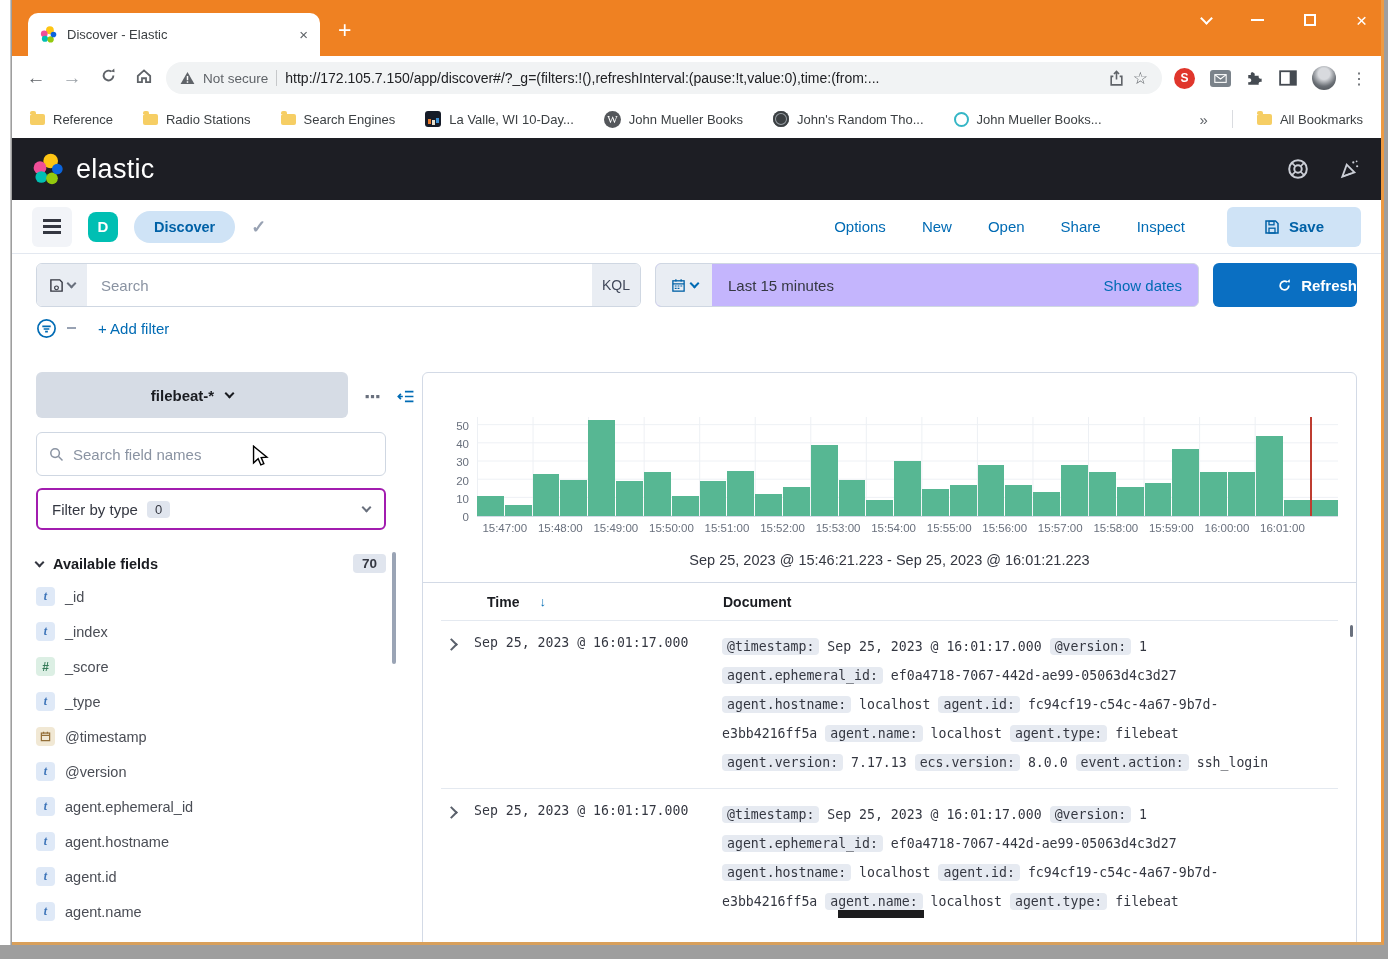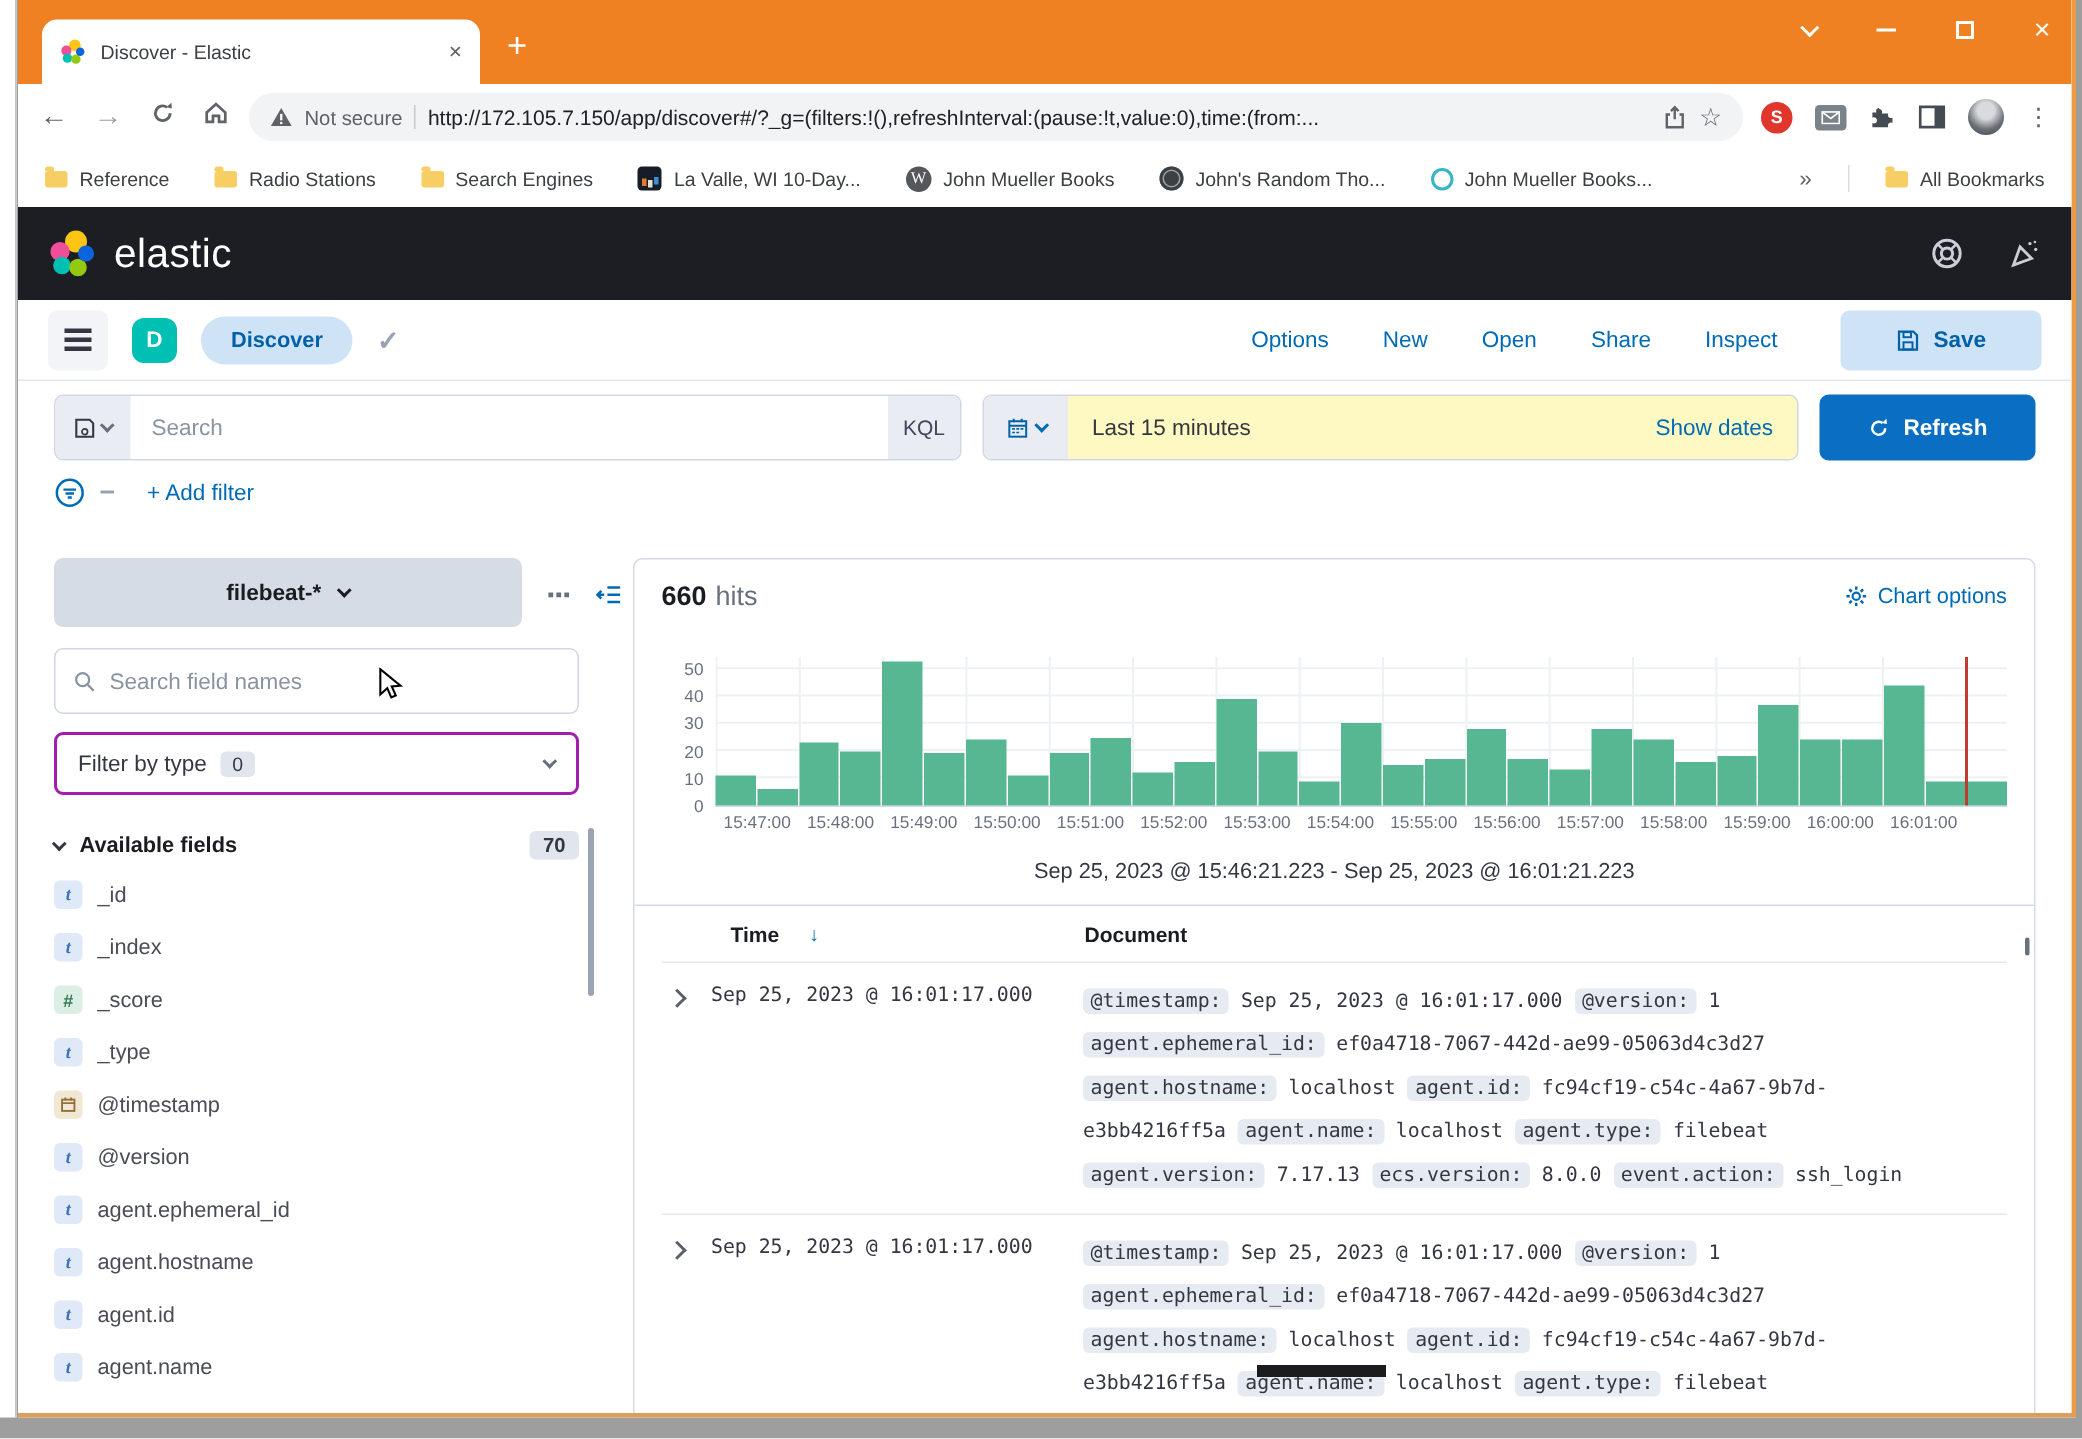--- a/index.html
+++ b/index.html
@@ -67,26 +67,26 @@
   .knav-links { margin-left:auto; display:flex; gap:36px; color:#006BB4; font-size:15px; align-items:center; }
   .save-btn { background:#CFE3F6; color:#0061A6; font-weight:600; font-size:15px; height:40px; width:134px; border-radius:6px;
               display:flex; align-items:center; justify-content:center; gap:9px; margin-left:26px; }
 
   
   .qbar { padding:9px 24px 9px; display:flex; gap:14px; flex:none; background:#fff; }
   .qsearch { flex:1; height:44px; border:1px solid #CFD7E2; border-radius:6px; display:flex; align-items:stretch; overflow:hidden; background:#fff; }
   .qsave { width:50px; background:#E9EDF3; display:flex; align-items:center; justify-content:center; gap:4px; color:#343741; }
   .qinput { flex:1; display:flex; align-items:center; padding:0 14px; color:#8A93A2; font-size:15px; }
   .kql { width:48px; display:flex; align-items:center; justify-content:center; color:#40485A; font-size:14px; background:#E9EDF3; }
-  .qdate { width:544px; height:44px; border:1px solid #CFD7E2; border-radius:6px; display:flex; align-items:center; overflow:hidden; background:#fef9c3; }
+  .qdate { width:544px; height:44px; border:1px solid #CFD7E2; border-radius:6px; display:flex; align-items:center; overflow:hidden; background:#c4b5fd; }
   .qcal { width:56px; background:#E9EDF3; height:100%; display:flex; align-items:center; justify-content:center; gap:5px; }
   .qrange { padding:0 16px; font-size:15px; color:#343741; flex:1; }
   .showdates { color:#006BB4; font-size:15px; padding-right:16px; white-space:nowrap; }
   .refresh { width:144px; height:44px; background:#0A6FC2; color:#fff; border-radius:6px; font-weight:600; font-size:15px;
-             display:flex; align-items:center; justify-content:center; gap:9px; flex:none; }
+             display:flex; align-items:center; justify-content:flex-end; gap:9px; flex:none; }
   .chev { width:7px; height:7px; border-right:2px solid #69707D; border-bottom:2px solid #69707D; transform:rotate(45deg); margin-top:-3px; }
   .chev.blue { border-color:#006BB4; }
 
   
   .frow { padding:0 24px 10px; display:flex; align-items:center; gap:10px; flex:none; height:34px; background:#fff; }
   .fdash { width:9px; height:2px; background:#98A2B3; }
   .addfilter { color:#006BB4; font-size:15px; margin-left:12px; }
 
   
   .content { flex:1; display:flex; padding:22px 24px 0; overflow:hidden; background:#fff; position:relative; }
@@ -433,33 +433,20 @@
               <span>agent.id</span>
             </li>
             <li>
               <span class="fb fb-t">t</span>
               <span>agent.name</span>
             </li>
           </ul>
       </div>
 
       <div class="main-card">
-        <div class="card-head">
-          <span class="hits">660</span>
-          <span class="hits-lbl">hits</span>
-          <span class="chart-opts">
-            <svg width="15" height="15" viewBox="0 0 16 16">
-              <circle cx="8" cy="8" r="2.6" fill="none" stroke="#006BB4" stroke-width="1.5"></circle>
-              <g stroke="#006BB4" stroke-width="1.8">
-                  <path d="M8 1v2.4M8 12.6V15M1 8h2.4M12.6 8H15M3.1 3.1l1.7 1.7M11.2 11.2l1.7 1.7M12.9 3.1l-1.7 1.7M4.8 11.2l-1.7 1.7"></path>
-                </g>
-            </svg>
-            <span>Chart options</span>
-          </span>
-        </div>
 
         <div class="chart">
           <div class="yaxis" id="yaxis">
               <span style="bottom: 0px;">0</span>
               <span style="bottom: 18.1818px;">10</span>
               <span style="bottom: 36.3636px;">20</span>
               <span style="bottom: 54.5455px;">30</span>
               <span style="bottom: 72.7273px;">40</span>
               <span style="bottom: 90.9091px;">50</span>
             </div>

